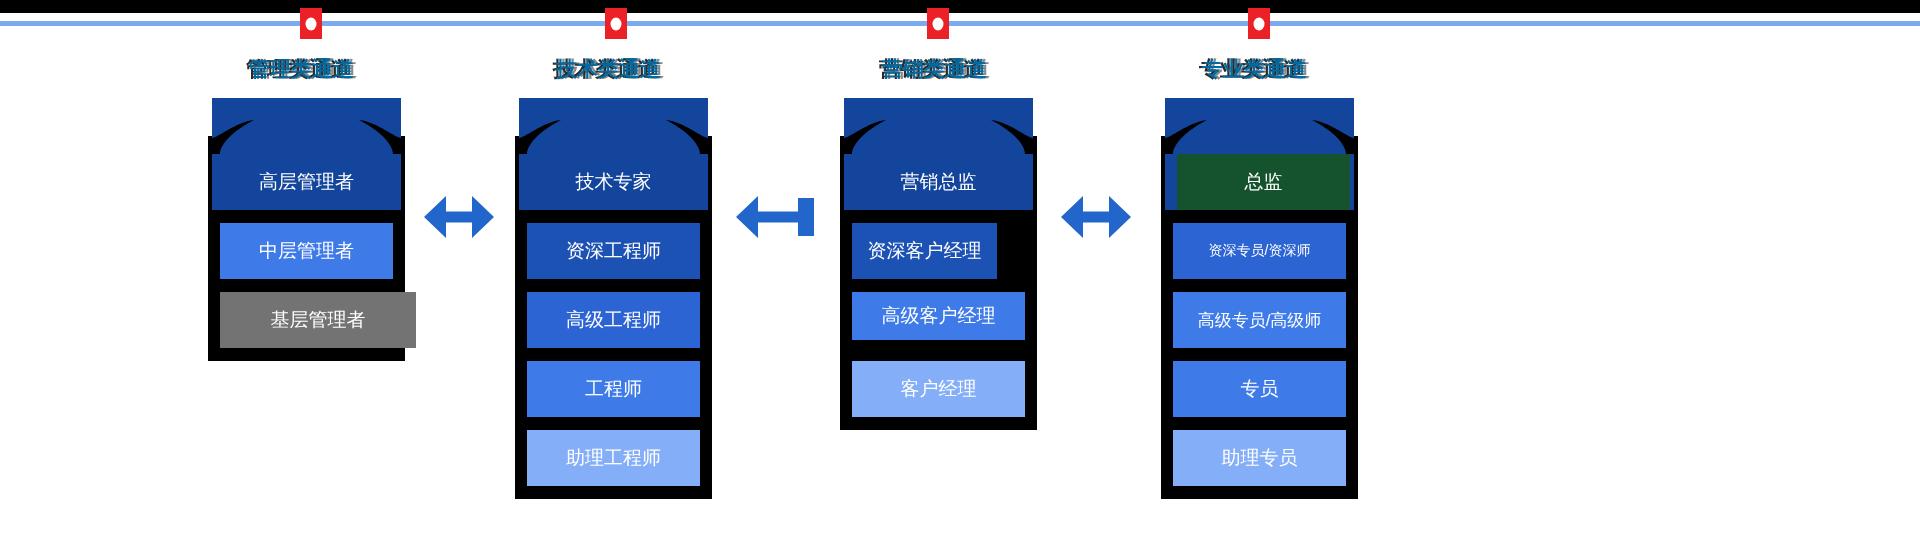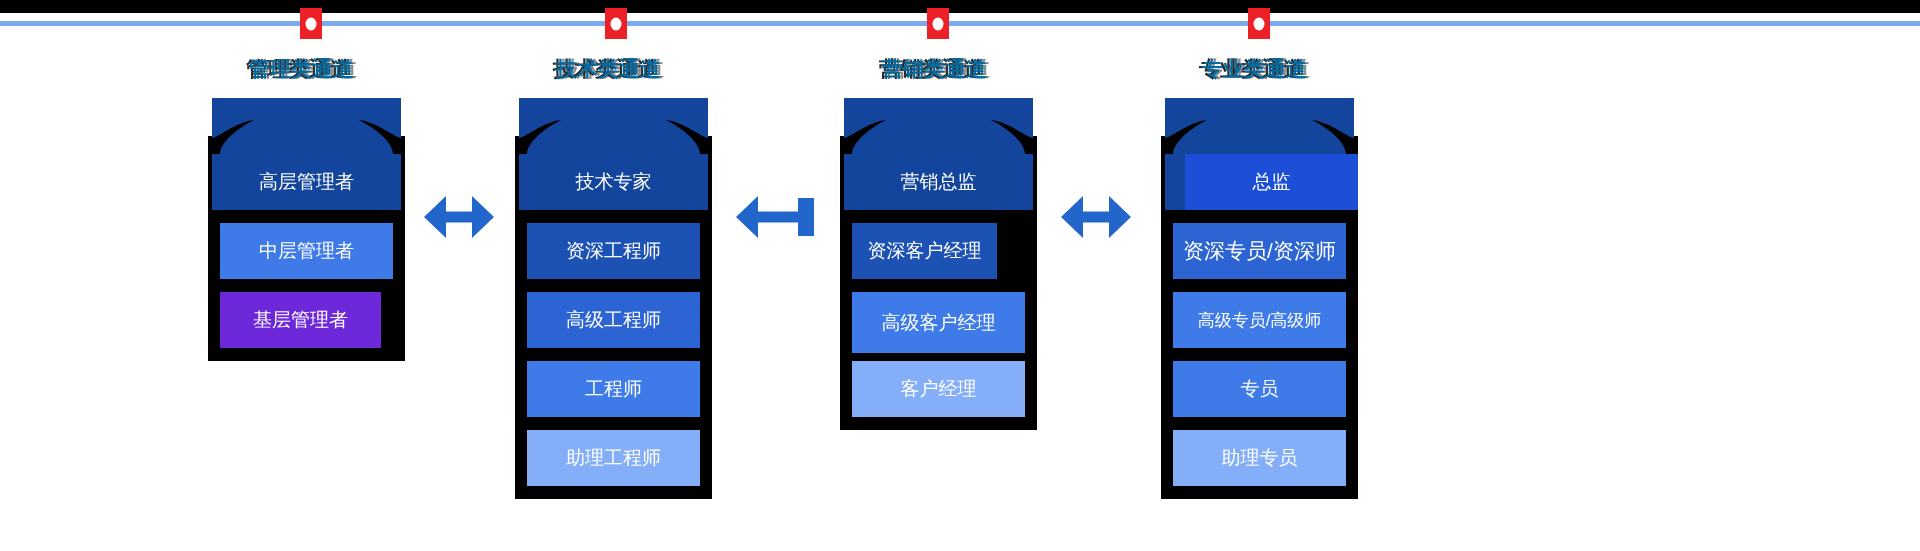--- a/index.html
+++ b/index.html
@@ -76,21 +76,21 @@
         <svg width="197" height="64" style="position: absolute; left: 0px; top: 0px;">
           <path d="M0,56 L0,40 C6,44 26,24 46,22 C26,32 12,46 12,56 Z" fill="#000000"></path>
           <path d="M197,56 L197,40 C191,44 171,24 151,22 C171,32 185,46 185,56 Z" fill="#000000"></path>
         </svg>
         <div class="rung" style="left: 12px; top: 56px; width: 173px; height: 56px; background: rgb(18, 69, 155);">
           <span>高层管理者</span>
         </div>
         <div class="rung" style="left: 12px; top: 125px; width: 173px; height: 56px; background: rgb(62, 123, 232);">
           <span>中层管理者</span>
         </div>
-        <div class="rung" style="left: 12px; top: 194px; width: 161px; height: 56px; background: #6d28d9;">
+        <div class="rung" style="left: 12px; top: 194px; width: 196px; height: 56px; background: #737373;">
           <span>基层管理者</span>
         </div>
       </div>
       <div class="col" style="left: 515px; top: 98px; width: 197px; height: 516px;">
         <div class="ladder" style="left: 0px; top: 38px; width: 197px; height: 363px;"></div>
         <div class="capband" style="left: 4px; top: 0px; width: 189px; height: 112px; background: rgb(18, 69, 155);"></div>
         <svg width="197" height="64" style="position: absolute; left: 0px; top: 0px;">
           <path d="M0,56 L0,40 C6,44 26,24 46,22 C26,32 12,46 12,56 Z" fill="#000000"></path>
           <path d="M197,56 L197,40 C191,44 171,24 151,22 C171,32 185,46 185,56 Z" fill="#000000"></path>
         </svg>
@@ -116,39 +116,39 @@
         <svg width="197" height="64" style="position: absolute; left: 0px; top: 0px;">
           <path d="M0,56 L0,40 C6,44 26,24 46,22 C26,32 12,46 12,56 Z" fill="#000000"></path>
           <path d="M197,56 L197,40 C191,44 171,24 151,22 C171,32 185,46 185,56 Z" fill="#000000"></path>
         </svg>
         <div class="rung" style="left: 12px; top: 56px; width: 173px; height: 56px; background: rgb(18, 69, 155);">
           <span>营销总监</span>
         </div>
         <div class="rung" style="left: 12px; top: 125px; width: 145px; height: 56px; background: rgb(29, 82, 181);">
           <span>资深客户经理</span>
         </div>
-        <div class="rung" style="left: 12px; top: 194px; width: 173px; height: 61px; background: rgb(62, 123, 232);">
+        <div class="rung" style="left: 12px; top: 194px; width: 173px; height: 48px; background: rgb(62, 123, 232);">
           <span>高级客户经理</span>
         </div>
         <div class="rung" style="left: 12px; top: 263px; width: 173px; height: 56px; background: rgb(132, 174, 247);">
           <span>客户经理</span>
         </div>
       </div>
       <div class="col" style="left: 1161px; top: 98px; width: 197px; height: 401px;">
         <div class="ladder" style="left: 0px; top: 38px; width: 197px; height: 363px;"></div>
         <div class="capband" style="left: 4px; top: 0px; width: 189px; height: 112px; background: rgb(18, 69, 155);"></div>
         <svg width="197" height="64" style="position: absolute; left: 0px; top: 0px;">
           <path d="M0,56 L0,40 C6,44 26,24 46,22 C26,32 12,46 12,56 Z" fill="#000000"></path>
           <path d="M197,56 L197,40 C191,44 171,24 151,22 C171,32 185,46 185,56 Z" fill="#000000"></path>
         </svg>
-        <div class="rung" style="left: 24px; top: 56px; width: 173px; height: 56px; background: #1d4ed8;">
+        <div class="rung" style="left: 16px; top: 56px; width: 173px; height: 56px; background: #14532d;">
           <span>总监</span>
         </div>
         <div class="rung" style="left: 12px; top: 125px; width: 173px; height: 56px; background: rgb(44, 100, 212);">
-          <span style="font-size: 21px;">资深专员/资深师</span>
+          <span style="font-size: 14px;">资深专员/资深师</span>
         </div>
         <div class="rung" style="left: 12px; top: 263px; width: 173px; height: 56px; background: rgb(62, 123, 232);">
           <span>专员</span>
         </div>
         <div class="rung" style="left: 12px; top: 194px; width: 173px; height: 56px; background: rgb(62, 123, 232);">
           <span style="font-size: 17px;">高级专员/高级师</span>
         </div>
         <div class="rung" style="left: 12px; top: 332px; width: 173px; height: 56px; background: rgb(132, 174, 247);">
           <span>助理专员</span>
         </div>

